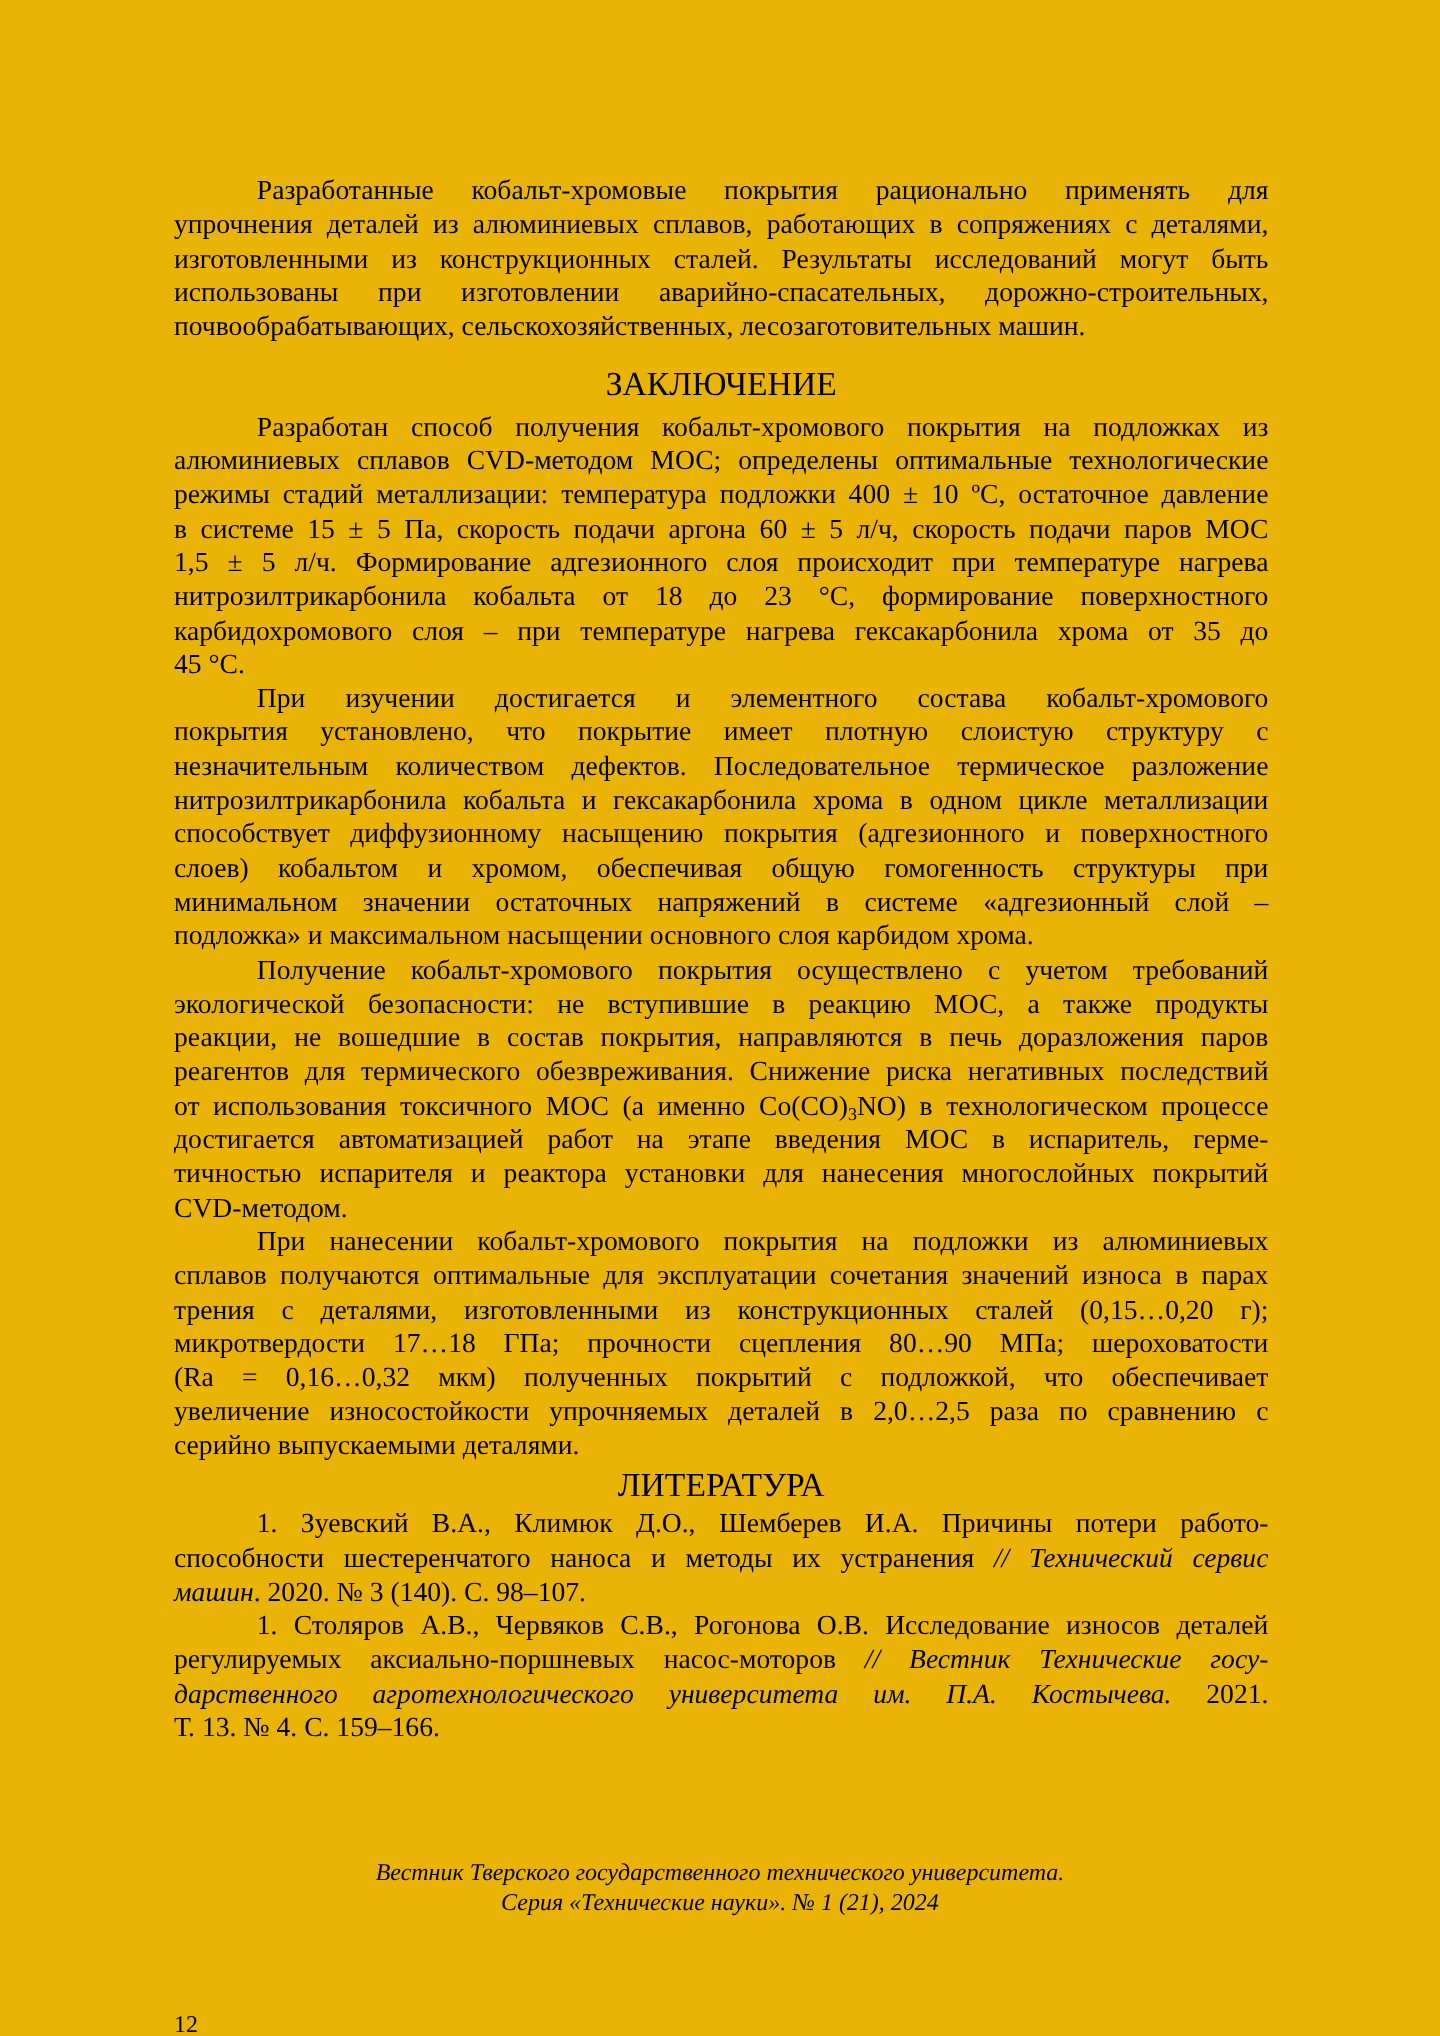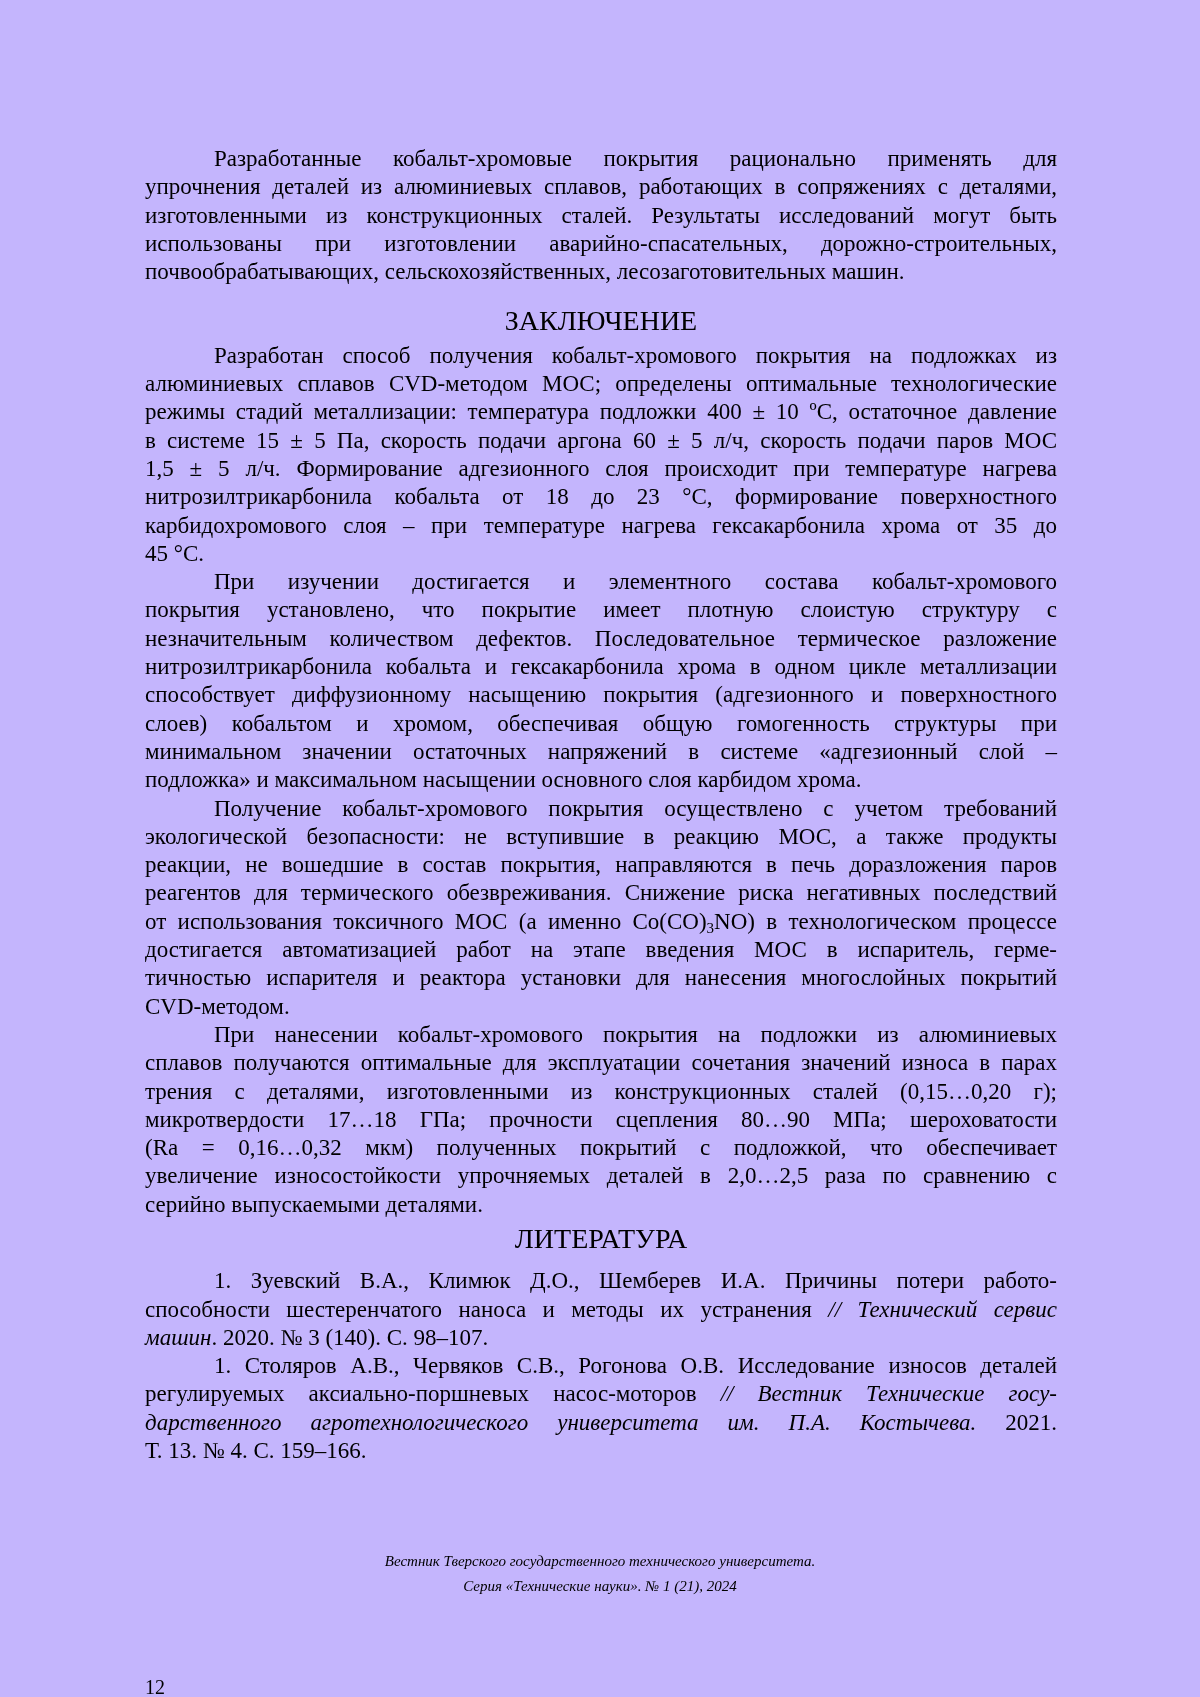--- a/index.html
+++ b/index.html
@@ -4,21 +4,21 @@
 <style>
   html, body {
     margin: 0;
     padding: 0;
     background: #ffffff;
   }
   .page {
     position: relative;
     width: 1200px;
     height: 1697px;
-    background: #c4b5fd;
+    background: #eab308;
     color: #000000;
     font-family: "Liberation Serif", "DejaVu Serif", serif;
     overflow: hidden;
   }
   .content {
     position: absolute;
     left: 145px;
     top: 145px;
     width: 912px;
   }
@@ -32,35 +32,35 @@
   }
   .line.last { text-align-last: left; }
   .line.first { text-indent: 69px; }
   .heading {
     font-size: 28px;
     line-height: 28.3px;
     font-weight: normal;
     text-align: center;
   }
   .h-conclusion { margin: 21px 0 6px 0; }
-  .h-literature { margin: 6px 0 14px 0; text-align: center; }
+  .h-literature { margin: 6px 0 3px 0; text-align: center; }
   em { }
   sub {
     font-size: 15px;
     line-height: 0;
     vertical-align: -4px;
   }
   .footer {
     position: absolute;
     left: 0;
     right: 0;
     top: 1549px;
     text-align: center;
     font-style: italic;
-    font-size: 15px;
+    font-size: 20px;
     line-height: 24.5px;
   }
   .page-number {
     position: absolute;
     left: 145px;
     top: 1672px;
     font-size: 20px;
     line-height: 30px;
   }
 </style>

